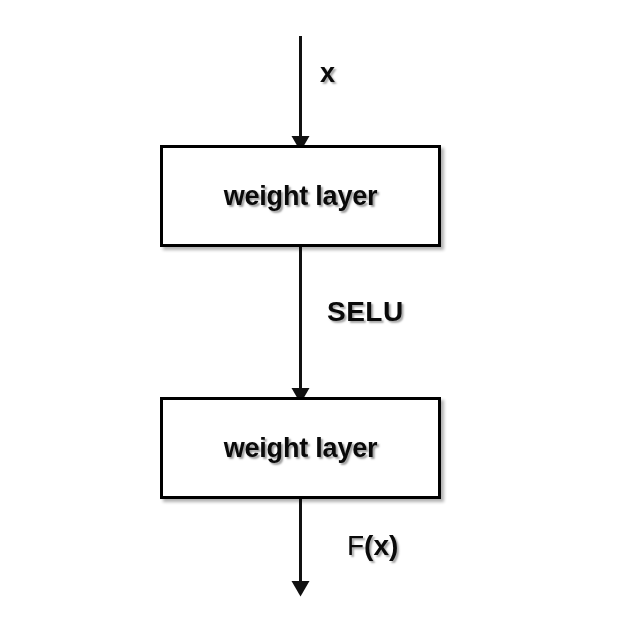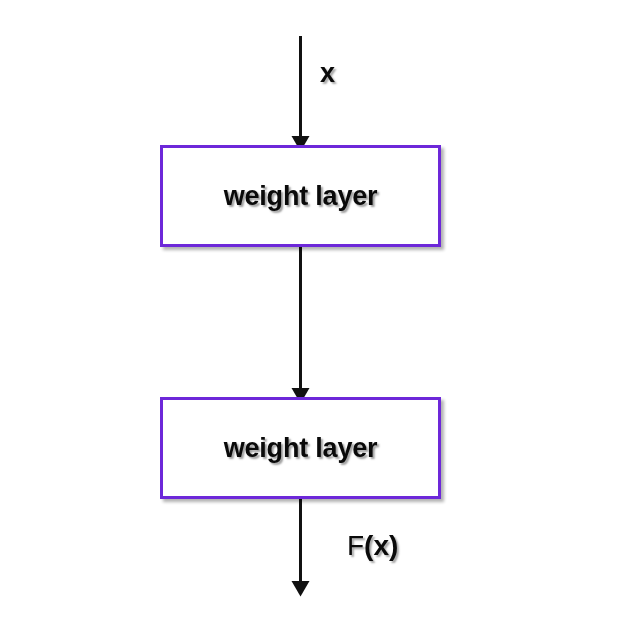--- a/index.html
+++ b/index.html
@@ -24,21 +24,21 @@
     width: 623px;
     height: 617px;
     pointer-events: none;
   }
 
   
   .layer-box {
     position: absolute;
     box-sizing: border-box;
     background: #ffffff;
-    border: 3px solid #6d28d9;
+    border: 3px solid #000000;
     box-shadow: 3px 3px 3px rgba(0,0,0,0.30);
     display: flex;
     align-items: center;
     justify-content: center;
   }
   .layer-box-label {
     font-size: 27px;
     font-weight: bold;
     color: #0a0a0a;
     letter-spacing: -0.2px;
@@ -100,20 +100,21 @@
 
     <line x1="300.5" y1="499" x2="300.5" y2="584" stroke="#111111" stroke-width="3" marker-end="url(#arrowhead)"></line>
   </svg>
 
   <div class="diagram-label" id="input-label">x</div>
 
   <div class="layer-box" id="weight-layer-box-1">
     <span class="layer-box-label">weight layer</span>
   </div>
 
+  <div class="diagram-label" id="activation-label">SELU</div>
 
   <div class="layer-box" id="weight-layer-box-2">
     <span class="layer-box-label">weight layer</span>
   </div>
 
   <div class="diagram-label" id="output-label">
     <span class="fn-name">F</span><span class="fn-arg">(x)</span>
   </div>
 
 </div>

